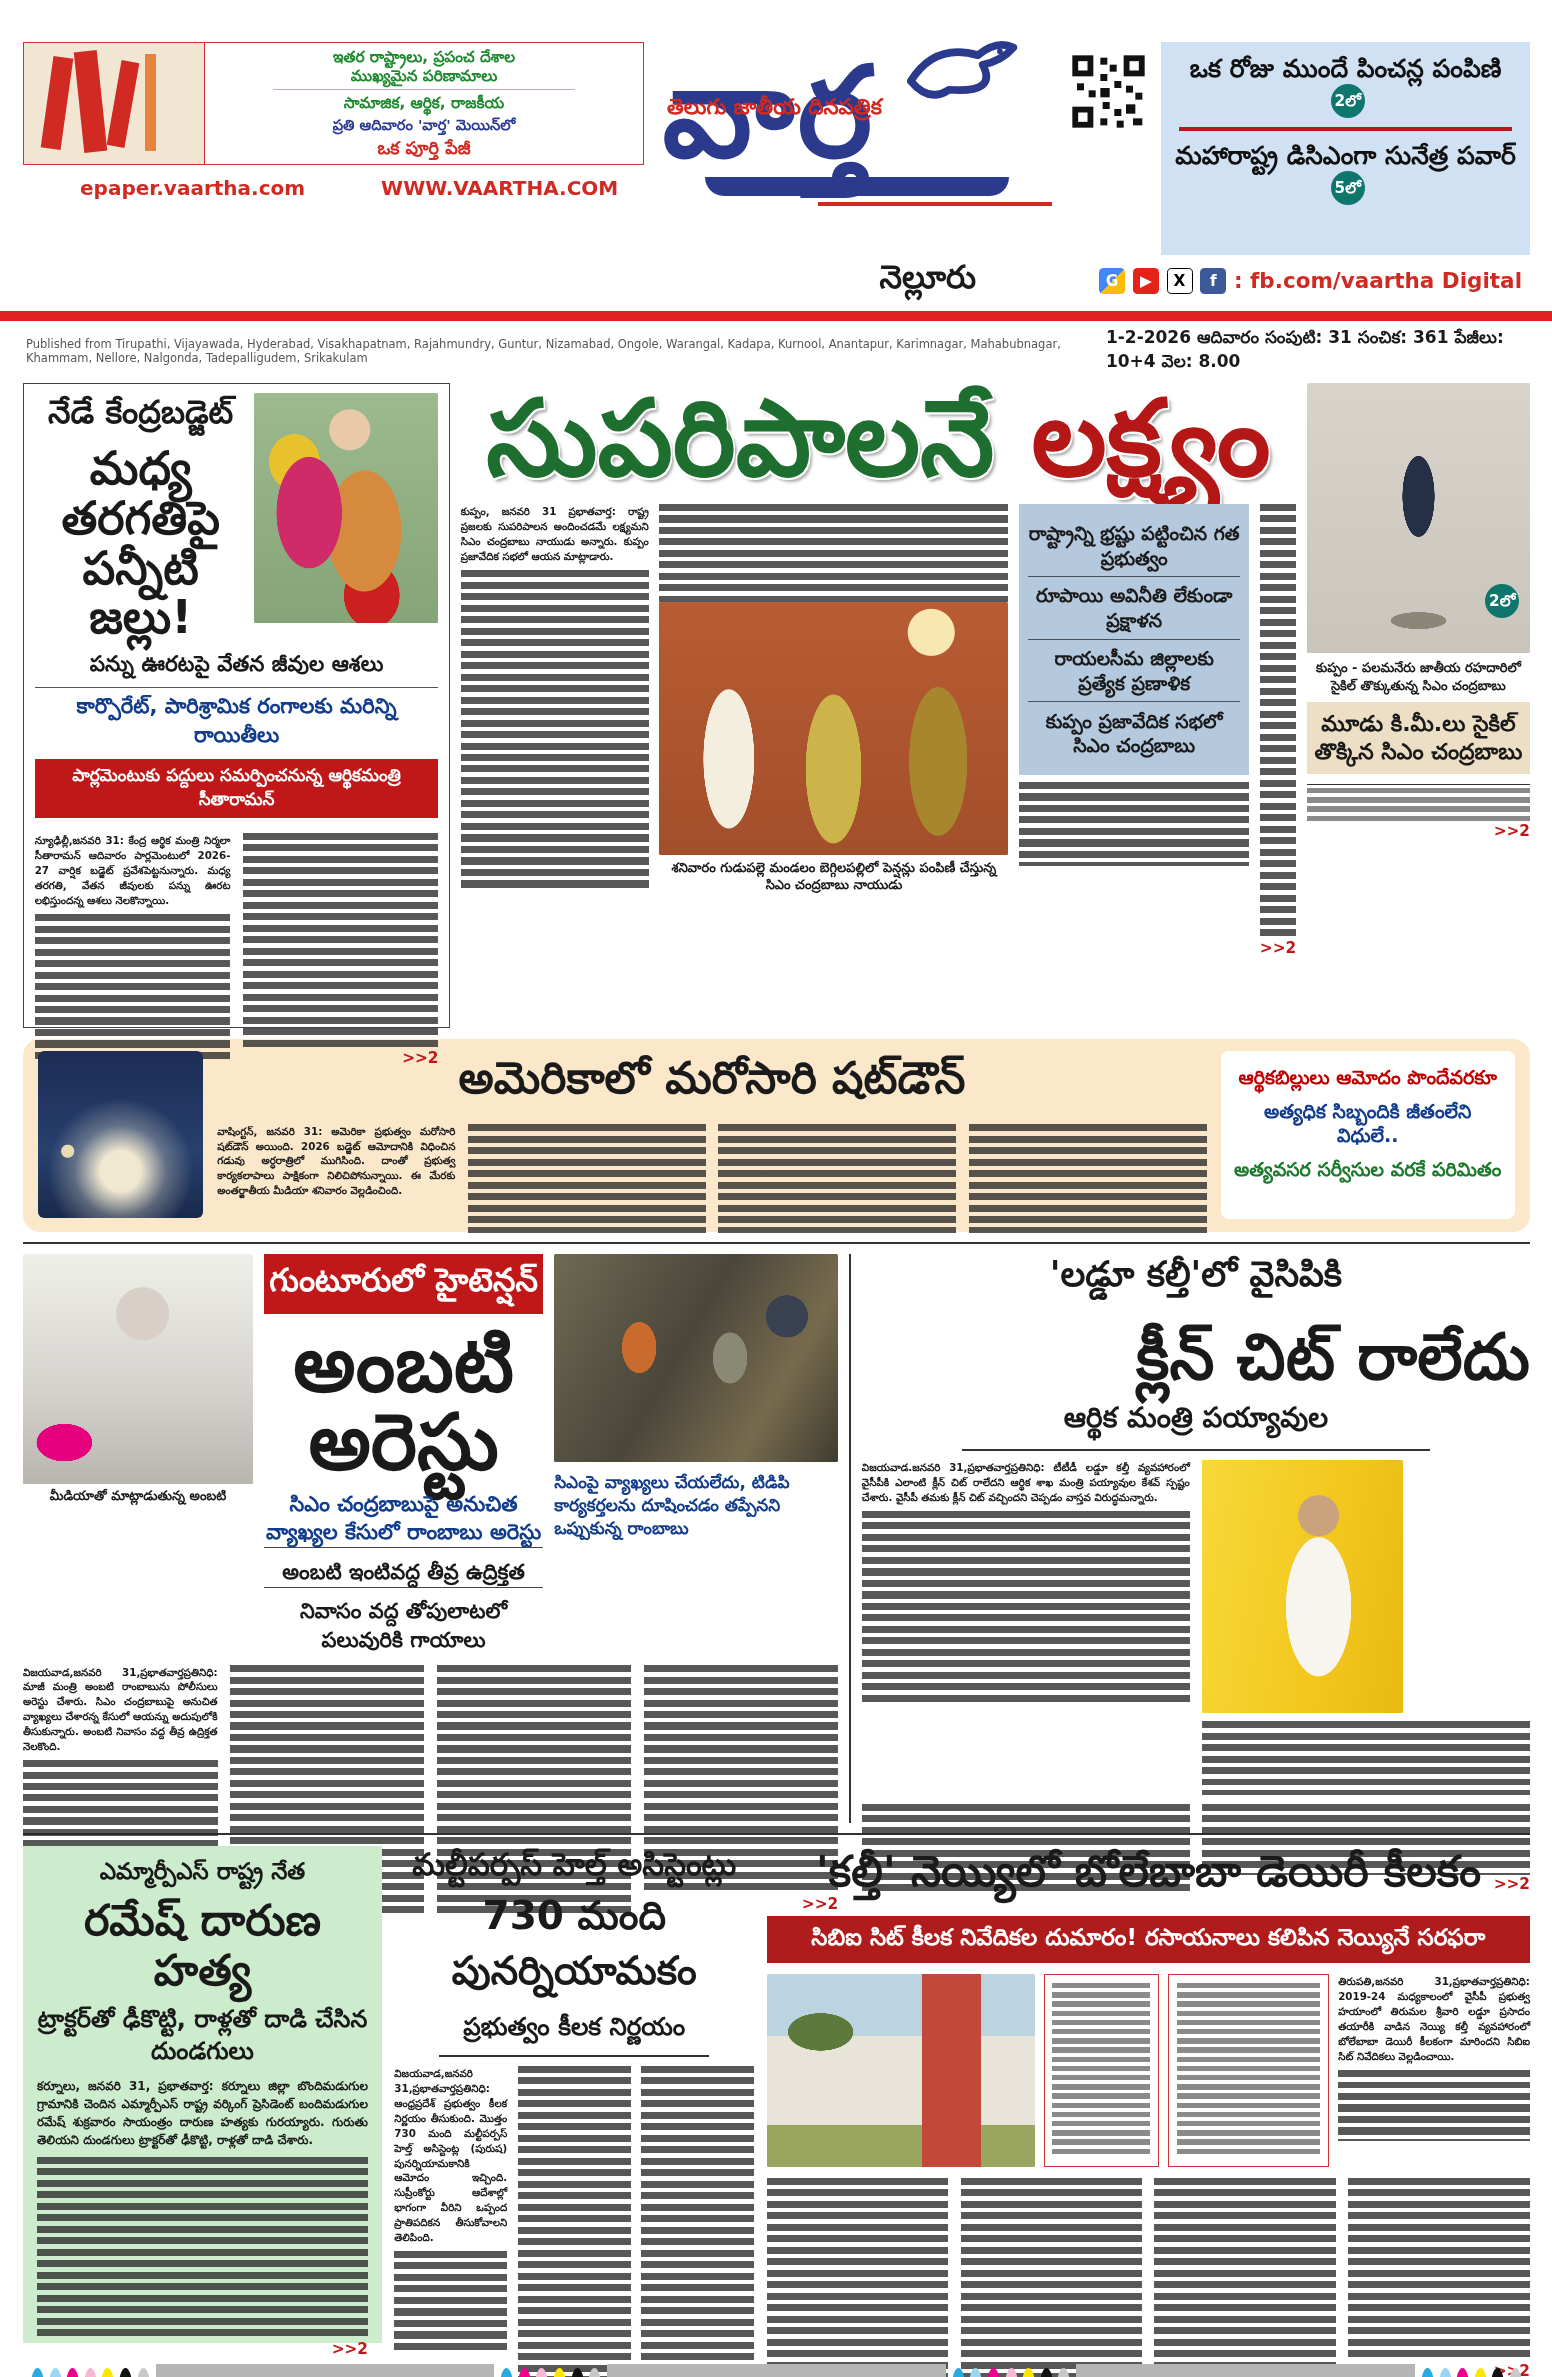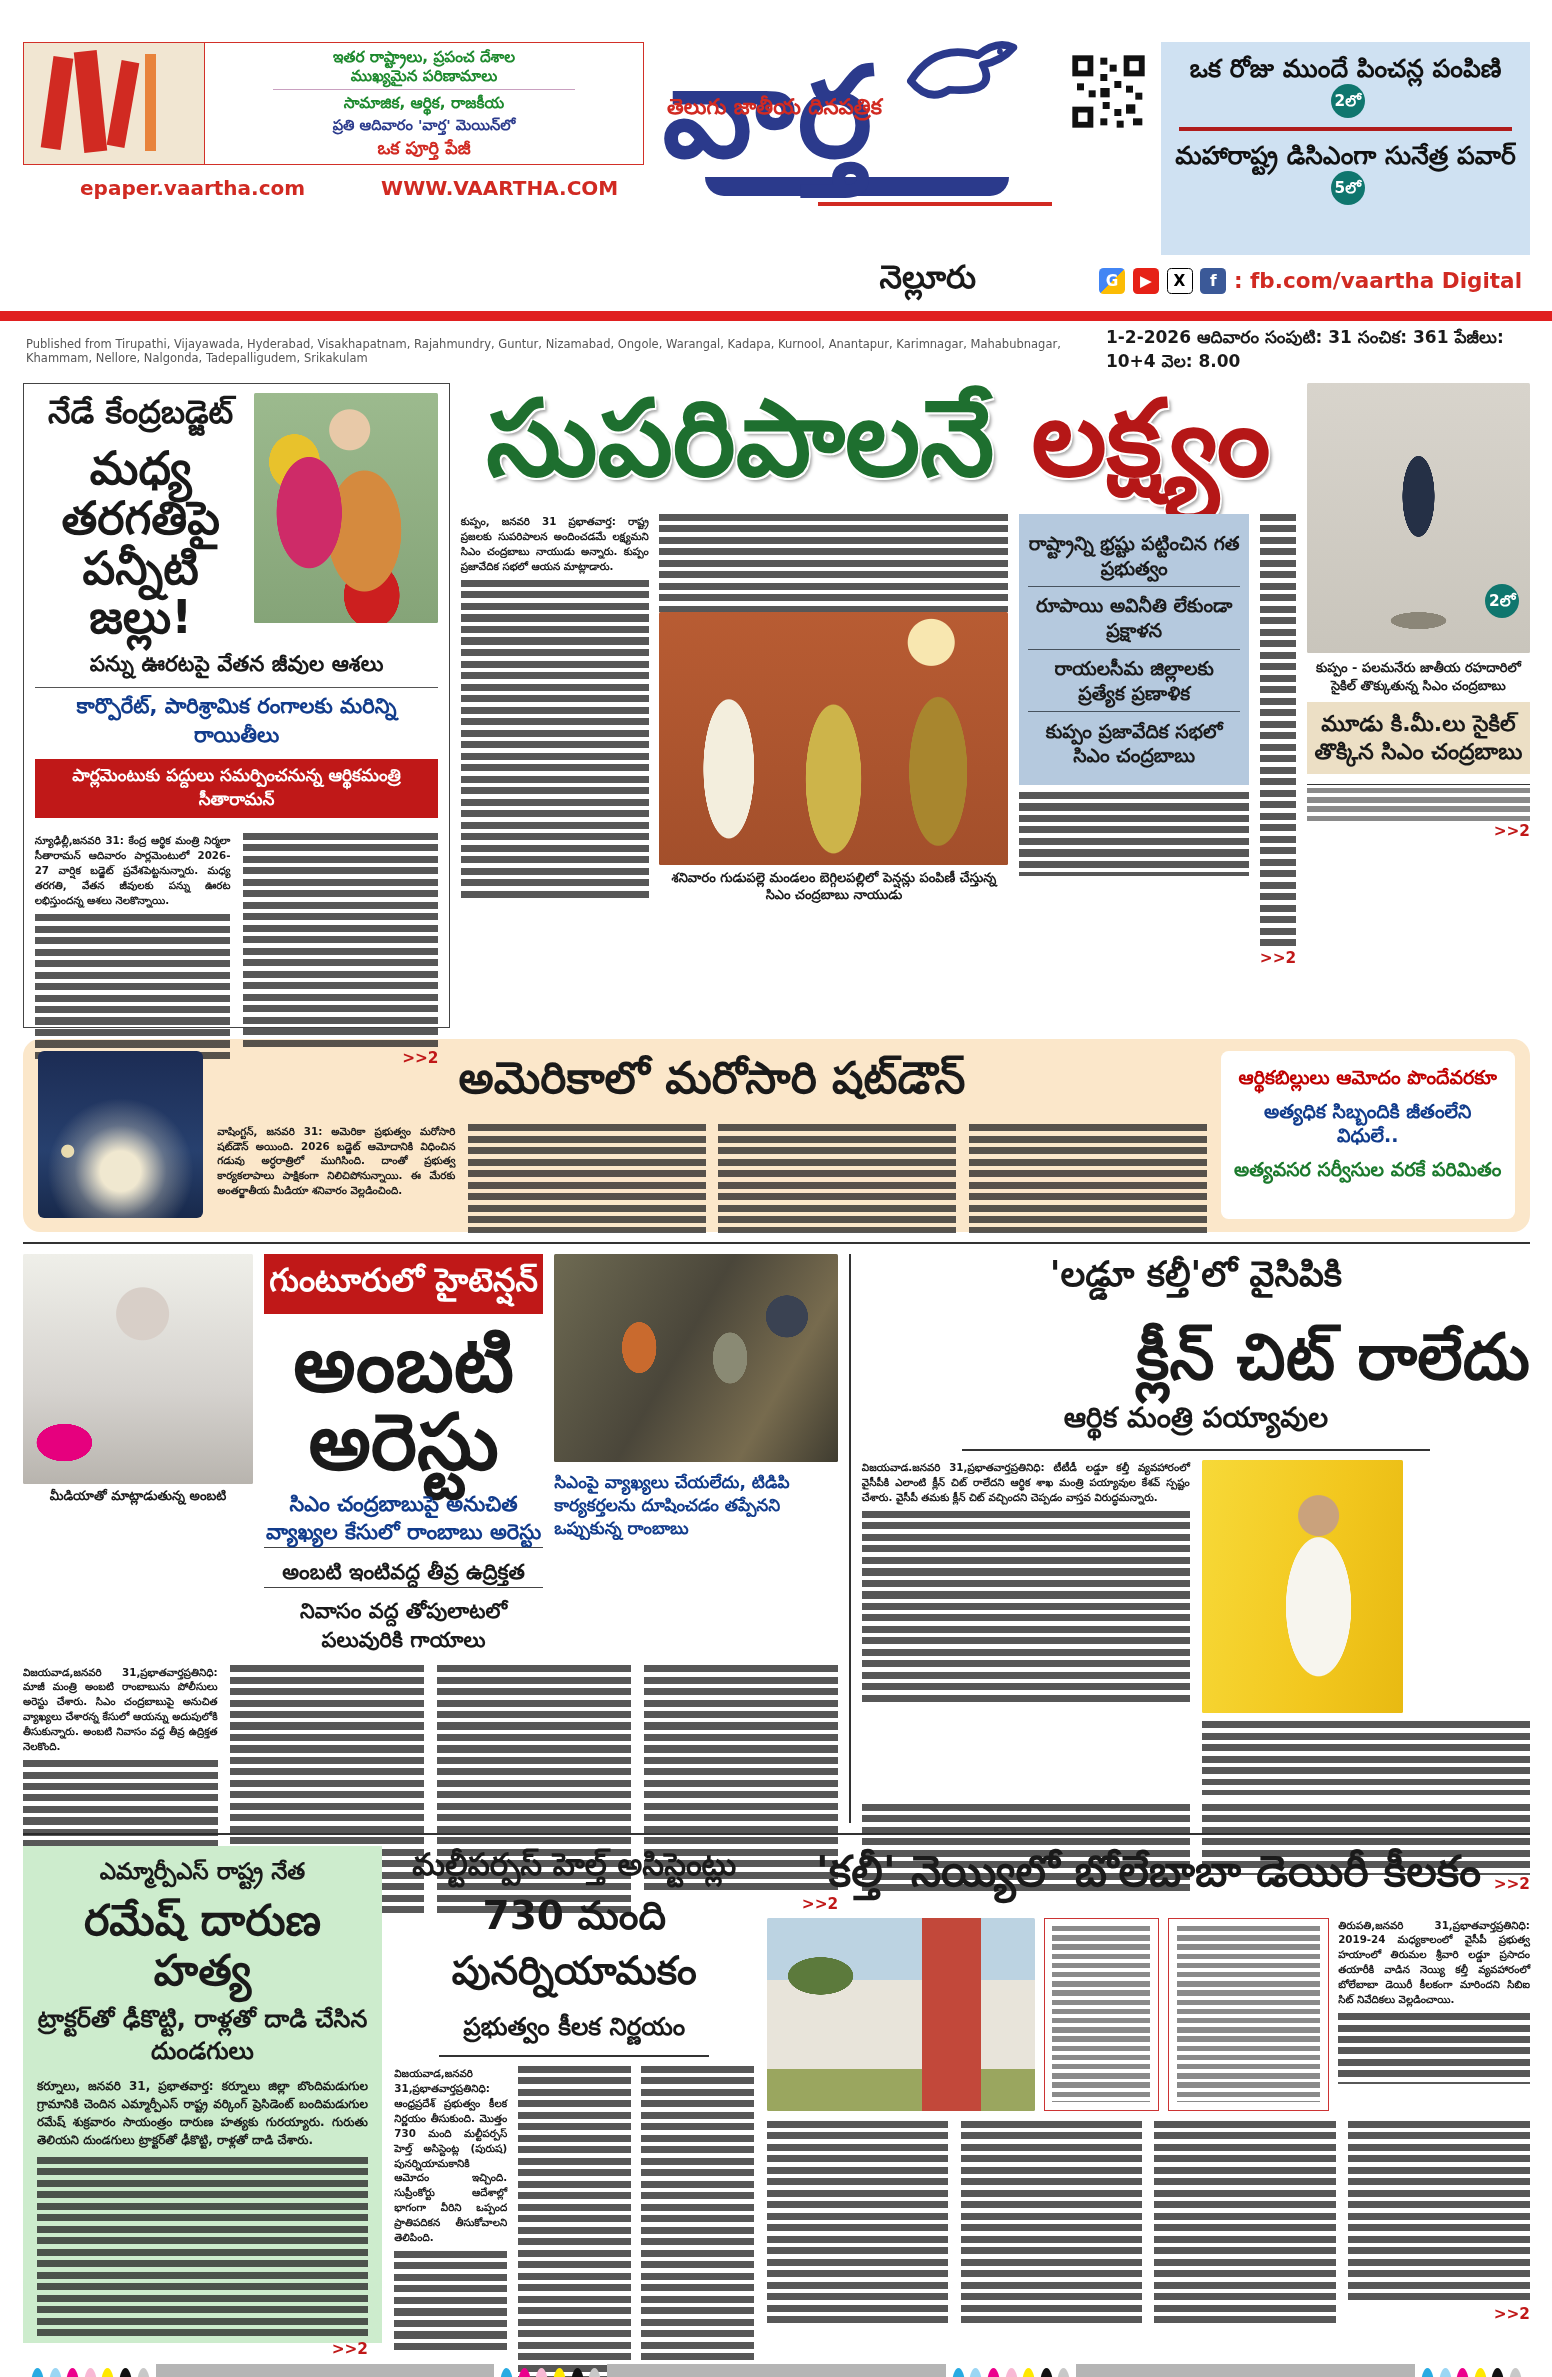--- a/index.html
+++ b/index.html
@@ -66,21 +66,21 @@
   .ab-sub2{font-size:21px;font-weight:800;color:#123c8c;text-align:center;margin-top:6.1px;}
   .ab-strip{background:#c01818;color:#fff;font-size:17px;font-weight:700;text-align:center;padding:5.4px 3.1px;margin-top:7.7px;}
   .ab-body{display:flex;gap:12.3px;margin-top:15px;}
   .ab-col{flex:1;}
   
   .c-main{flex:1;}
   .main-head{font-size:106px;font-weight:800;text-align:center;line-height:1;margin:3.1px 0 7.7px 0;
      text-shadow:-1.5px -1.5px 0 #fff,1.5px -1.5px 0 #fff,-1.5px 1.5px 0 #fff,1.5px 1.5px 0 #fff,3.1px 3.8px 3.1px rgba(0,0,0,.35);}
   .main-head .grn{color:#1e6f2f;}
   .main-head .red{color:#b51717;}
-  .main-grid{display:flex;gap:10.7px;margin-top:22px;}
+  .main-grid{display:flex;gap:10.7px;margin-top:12px;}
   .mg-colA{width:188px;}
   .mg-colB{width:349px;}
   .ph-pension{width:100%;height:253px;background:
      radial-gradient(42px 115px at 20% 62%,#f3eedd 0 60%,transparent 61%),
      radial-gradient(46px 123px at 50% 66%,#cdb44a 0 60%,transparent 61%),
      radial-gradient(48px 123px at 80% 63%,#a8862e 0 60%,transparent 61%),
      radial-gradient(circle at 78% 12%,#f8e7b0 0 23px,transparent 24px),
      linear-gradient(#b85c33,#a34f2b);}
   .mg-colC{width:230px;}
   .bluebox{background:#b5c9de;padding:10.7px 9.2px;text-align:center;}
@@ -472,20 +472,21 @@
           </div>
         <div class="hl-col">
           <div class="greek" style="height:314px;"></div>
           <div class="more">&gt;&gt;2</div>
         </div>
       </div>
     </article>
 
     <article class="a-ghee">
       <div class="gh-head">'కల్తీ' నెయ్యిలో బోలేబాబా డెయిరీ కీలకం</div>
+      <div class="gh-strip">సిబిఐ సిట్ కీలక నివేదికల దుమారం! రసాయనాలు కలిపిన నెయ్యినే సరఫరా</div>
       <div class="gh-media">
         <div class="ph ph-dairy"></div>
         <div class="docbox doc1">
             <div class="greek lt" style="height:100%;"></div>
           </div>
         <div class="docbox doc2">
             <div class="greek lt" style="height:100%;"></div>
           </div>
         <div class="gh-bodycol body-txt">
           <span class="dl">తిరుపతి,జనవరి 31,ప్రభాతవార్తప్రతినిధి: 2019-24 మధ్యకాలంలో వైసీపీ ప్రభుత్వ హయాంలో తిరుమల శ్రీవారి లడ్డూ ప్రసాదం తయారీకి వాడిన నెయ్యి కల్తీ వ్యవహారంలో బోలేబాబా డెయిరీ కీలకంగా మారిందని సిబిఐ సిట్ నివేదికలు వెల్లడించాయి.</span>

